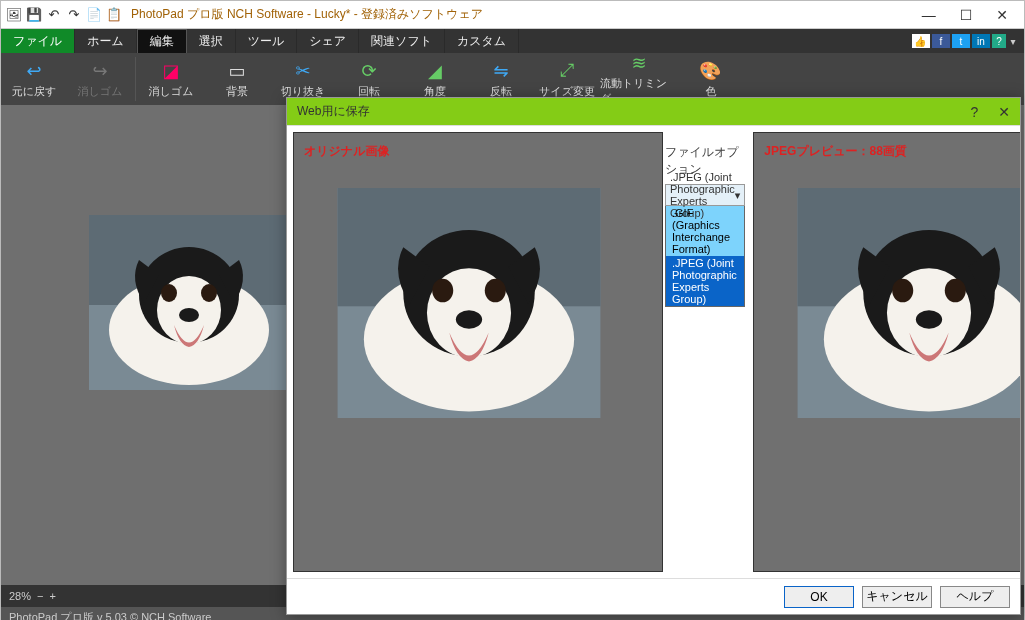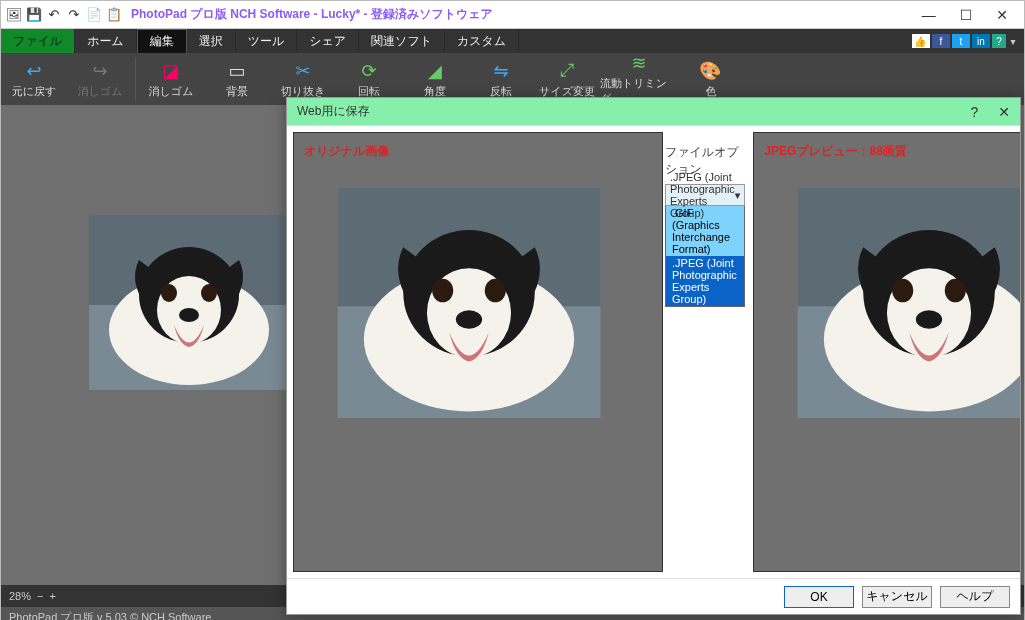--- a/index.html
+++ b/index.html
@@ -3,47 +3,47 @@
 <meta charset="utf-8">
 <style>
 * { box-sizing: border-box; margin: 0; padding: 0; font-family: "Yu Gothic UI", "Meiryo", sans-serif; }
 body { width: 1025px; height: 620px; background: #ffffff; overflow: hidden; font-size: 12px; }
 
 
 .app-window { width: 1025px; background: #f0f0f0; border: 1px solid #bbb; }
 .titlebar { display: flex; align-items: center; height: 28px; background: #fff; border-bottom: 1px solid #ccc; padding: 0 4px; }
 .titlebar .qat { display: flex; gap: 2px; align-items: center; }
 .titlebar .qat span { width: 18px; height: 18px; display: inline-flex; align-items: center; justify-content: center; font-size: 13px; color: #333; }
-.titlebar .app-title { margin-left: 8px; color: #8b5cf6; font-size: 12px; font-weight: bold; }
+.titlebar .app-title { margin-left: 8px; color: #a16207; font-size: 12px; }
 .titlebar .win-controls { margin-left: auto; display: flex; gap: 24px; padding-right: 12px; color: #333; font-size: 14px; }
 
 .menubar { display: flex; align-items: stretch; height: 24px; background: #333; }
 .menubar .tab { padding: 0 12px; color: #eee; font-size: 12px; display: flex; align-items: center; border-right: 1px solid #2a2a2a; }
-.menubar .tab.file { background: #108a28; color: #0f172a; font-family: Liberation Mono, monospace; }
+.menubar .tab.file { background: #108a28; color: #ffffff; font-family: Liberation Mono, monospace; }
 .menubar .tab.active { background: #111; border: 1px solid #555; border-bottom: none; }
 .menubar .social { margin-left: auto; display: flex; gap: 2px; align-items: center; padding-right: 6px; }
 .menubar .social span { width: 18px; height: 14px; background: #3b5998; color: #fff; font-size: 10px; display: inline-flex; align-items: center; justify-content: center; }
 
 .toolbar { display: flex; align-items: center; height: 52px; background: #444; }
 .tool { width: 66px; height: 52px; display: flex; flex-direction: column; align-items: center; justify-content: center; color: #ddd; font-size: 11px; gap: 2px; }
 .tool.wide { width: 78px; }
 .tool .ticon { font-size: 18px; height: 22px; display:flex; align-items:center; }
 .tool.disabled { color: #777; }
 .tool-sep { width: 1px; height: 44px; background: #555; margin: 0 2px; }
 
 .canvas-area { background: #6f6f6f; height: 480px; position: relative; }
 .canvas-area .dog-img { position: absolute; left: 88px; top: 110px; width: 200px; height: 175px; }
 
 .statusbar { height: 22px; background: #333; color: #ccc; font-size: 11px; display: flex; align-items: center; padding: 0 8px; }
 .statusbar .zoom { display:flex; gap:6px; align-items:center; }
 .footbar { height: 20px; background: #555; color: #ccc; font-size: 11px; display: flex; align-items: center; padding: 0 8px; }
 
 
 .dialog { position: absolute; left: 286px; top: 97px; width: 735px; height: 518px; background: #fff; border: 1px solid #999; box-shadow: 0 2px 14px rgba(0,0,0,0.35); display:flex; flex-direction:column; }
-.dialog .d-titlebar { height: 28px; display: flex; align-items: center; padding: 0 10px; border-bottom: 1px solid #ddd; background: #86efac; }
+.dialog .d-titlebar { height: 28px; display: flex; align-items: center; padding: 0 10px; border-bottom: 1px solid #ddd; background: #84cc16; }
 .dialog .d-titlebar .d-title { font-size: 12px; color: #333; }
 .dialog .d-titlebar .d-ctrls { margin-left: auto; display: flex; gap: 20px; font-size: 14px; color: #333; }
 .dialog .d-body { flex: 1; display: flex; gap: 6px; padding: 6px; overflow:hidden; }
 .d-panel { flex: 1; display:flex; }
 .d-preview { background: #707070; border: 1px solid #333; flex: 0 0 370px; padding: 10px; position:relative; }
 .d-preview .caption { color: #d22; font-size: 12px; font-weight: bold; }
 .d-preview .dog-img { position:absolute; left: 20px; top: 55px; width: 310px; height: 230px; }
 
 .d-opts { margin-top: 8px; padding: 4px 2px; }
 .d-opts .opt-label { font-size: 12px; color: #404040; }

